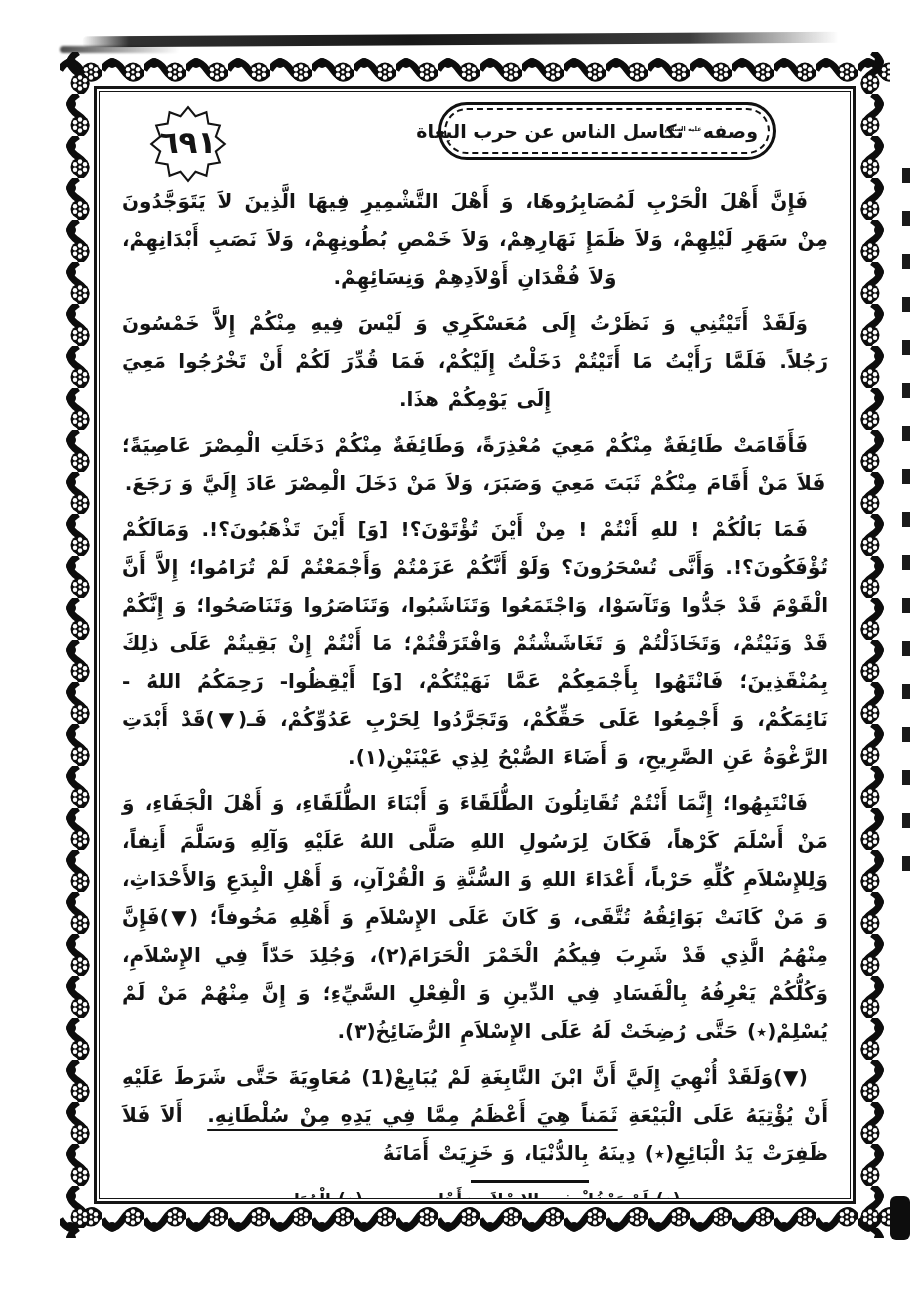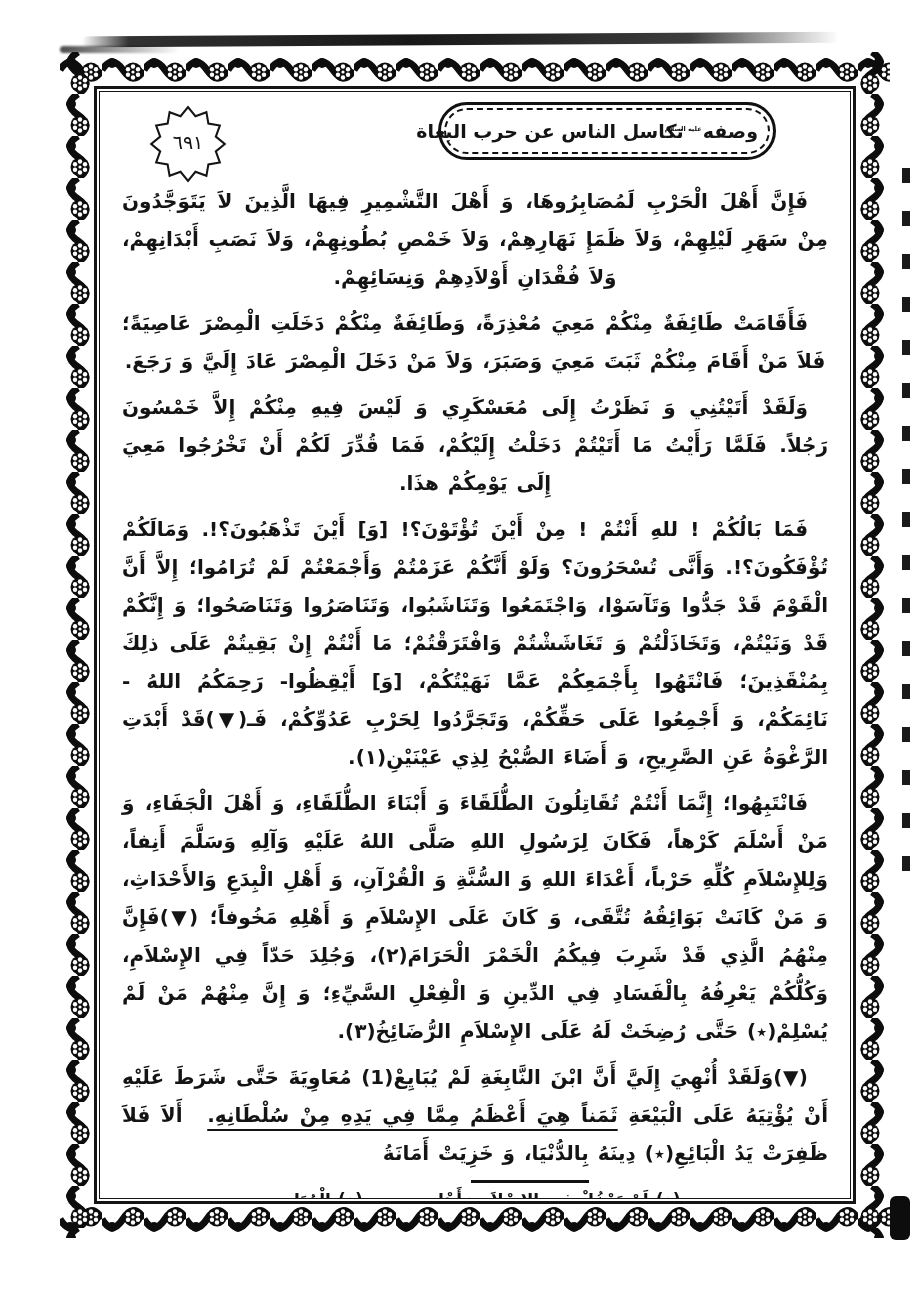--- a/index.html
+++ b/index.html
@@ -47,21 +47,21 @@
   }
   .title-text { font-size:19px; font-weight:bold; white-space:nowrap; }
   .salam {
     display:inline-block; width:17px; font-size:6.5px; line-height:6px; font-weight:bold;
     text-align:center; vertical-align:7px; margin:0 1px;
   }
   .page-badge { position:relative; width:88px; height:80px; margin-top:2px; }
   .page-badge svg { position:absolute; inset:0; width:100%; height:100%; }
   .page-num {
     position:absolute; inset:0; display:flex; align-items:center; justify-content:center;
-    font-size:19px; font-weight:normal; letter-spacing:1px; padding-bottom:4px;
+    font-size:31px; font-weight:bold; letter-spacing:1px; padding-bottom:4px;
   }
   
   .body-sec { padding:6px 4px 0; }
   .para {
     font-size:20px; font-weight:bold; line-height:38px;
     text-align:justify; text-indent:20px; margin-bottom:8px; word-spacing:2px;
   }
   .center-last { text-align-last:center; }
   .underlined { text-decoration:underline; text-decoration-thickness:2px; text-underline-offset:7px;margin-left:14px; }
   
@@ -168,22 +168,22 @@
           <div class="page-badge">
             <svg viewBox="0 0 100 100" xmlns="http://www.w3.org/2000/svg">
               <polygon points="96,50 84.8,59.3 89.8,73 75.5,75.5 73,89.8 59.3,84.8 50,96 40.7,84.8 27,89.8 24.5,75.5 10.2,73 15.2,59.3 4,50 15.2,40.7 10.2,27 24.5,24.5 27,10.2 40.7,15.2 50,4 59.3,15.2 73,10.2 75.5,24.5 89.8,27 84.8,40.7" fill="#ffffff" stroke="#141414" stroke-width="2.6"></polygon>
             </svg>
             <span class="page-num">٦٩١</span>
           </div>
         </div>
 
         <div class="body-sec">
           <p class="para center-last">فَإِنَّ أَهْلَ الْحَرْبِ لَمُصَابِرُوهَا، وَ أَهْلَ التَّشْمِيرِ فِيهَا الَّذِينَ لاَ يَتَوَجَّدُونَ مِنْ سَهَرِ لَيْلِهِمْ، وَلاَ ظَمَإِ نَهَارِهِمْ، وَلاَ خَمْصِ بُطُونِهِمْ، وَلاَ نَصَبِ أَبْدَانِهِمْ، وَلاَ فُقْدَانِ أَوْلاَدِهِمْ وَنِسَائِهِمْ.</p>
+          <p class="para center-last">وَلَقَدْ أَتَيْتُنِي وَ نَظَرْتُ إِلَى مُعَسْكَرِي وَ لَيْسَ فِيهِ مِنْكُمْ إِلاَّ خَمْسُونَ رَجُلاً. فَلَمَّا رَأَيْتُ مَا أَتَيْتُمْ دَخَلْتُ إِلَيْكُمْ، فَمَا قُدِّرَ لَكُمْ أَنْ تَخْرُجُوا مَعِيَ إِلَى يَوْمِكُمْ هذَا.</p>
           <p class="para center-last">فَأَقَامَتْ طَائِفَةٌ مِنْكُمْ مَعِيَ مُعْذِرَةً، وَطَائِفَةٌ مِنْكُمْ دَخَلَتِ الْمِصْرَ عَاصِيَةً؛ فَلاَ مَنْ أَقَامَ مِنْكُمْ ثَبَتَ مَعِيَ وَصَبَرَ، وَلاَ مَنْ دَخَلَ الْمِصْرَ عَادَ إِلَيَّ وَ رَجَعَ.</p>
-          <p class="para center-last">وَلَقَدْ أَتَيْتُنِي وَ نَظَرْتُ إِلَى مُعَسْكَرِي وَ لَيْسَ فِيهِ مِنْكُمْ إِلاَّ خَمْسُونَ رَجُلاً. فَلَمَّا رَأَيْتُ مَا أَتَيْتُمْ دَخَلْتُ إِلَيْكُمْ، فَمَا قُدِّرَ لَكُمْ أَنْ تَخْرُجُوا مَعِيَ إِلَى يَوْمِكُمْ هذَا.</p>
           <p class="para">فَمَا بَالُكُمْ ! للهِ أَنْتُمْ ! مِنْ أَيْنَ تُؤْتَوْنَ؟! [وَ] أَيْنَ تَذْهَبُونَ؟!. وَمَالَكُمْ تُؤْفَكُونَ؟!. وَأَنَّى تُسْحَرُونَ؟ وَلَوْ أَنَّكُمْ عَزَمْتُمْ وَأَجْمَعْتُمْ لَمْ تُرَامُوا؛ إِلاَّ أَنَّ الْقَوْمَ قَدْ جَدُّوا وَتَآسَوْا، وَاجْتَمَعُوا وَتَنَاشَبُوا، وَتَنَاصَرُوا وَتَنَاصَحُوا؛ وَ إِنَّكُمْ قَدْ وَنَيْتُمْ، وَتَخَاذَلْتُمْ وَ تَغَاشَشْتُمْ وَافْتَرَقْتُمْ؛ مَا أَنْتُمْ إِنْ بَقِيتُمْ عَلَى ذلِكَ بِمُنْقَذِينَ؛ فَانْتَهُوا بِأَجْمَعِكُمْ عَمَّا نَهَيْتُكُمْ، [وَ] أَيْقِظُوا- رَحِمَكُمُ اللهُ - نَائِمَكُمْ، وَ أَجْمِعُوا عَلَى حَقِّكُمْ، وَتَجَرَّدُوا لِحَرْبِ عَدُوِّكُمْ، فَـ(▼)قَدْ أَبْدَتِ الرَّغْوَةُ عَنِ الصَّرِيحِ، وَ أَضَاءَ الصُّبْحُ لِذِي عَيْنَيْنِ(١).</p>
           <p class="para">فَانْتَبِهُوا؛ إِنَّمَا أَنْتُمْ تُقَاتِلُونَ الطُّلَقَاءَ وَ أَبْنَاءَ الطُّلَقَاءِ، وَ أَهْلَ الْجَفَاءِ، وَ مَنْ أَسْلَمَ كَرْهاً، فَكَانَ لِرَسُولِ اللهِ صَلَّى اللهُ عَلَيْهِ وَآلِهِ وَسَلَّمَ أَنِفاً، وَلِلإِسْلاَمِ كُلِّهِ حَرْباً، أَعْدَاءَ اللهِ وَ السُّنَّةِ وَ الْقُرْآنِ، وَ أَهْلِ الْبِدَعِ وَالأَحْدَاثِ، وَ مَنْ كَانَتْ بَوَائِقُهُ تُتَّقَى، وَ كَانَ عَلَى الإِسْلاَمِ وَ أَهْلِهِ مَخُوفاً؛ (▼)فَإِنَّ مِنْهُمُ الَّذِي قَدْ شَرِبَ فِيكُمُ الْخَمْرَ الْحَرَامَ(٢)، وَجُلِدَ حَدّاً فِي الإِسْلاَمِ، وَكُلُّكُمْ يَعْرِفُهُ بِالْفَسَادِ فِي الدِّينِ وَ الْفِعْلِ السَّيِّءِ؛ وَ إِنَّ مِنْهُمْ مَنْ لَمْ يُسْلِمْ(٭) حَتَّى رُضِخَتْ لَهُ عَلَى الإِسْلاَمِ الرُّضَائِخُ(٣).</p>
           <p class="para"><span>(▼)وَلَقَدْ أُنْهِيَ إِلَيَّ أَنَّ ابْنَ النَّابِغَةِ لَمْ يُبَايِعْ(1) مُعَاوِيَةَ حَتَّى شَرَطَ عَلَيْهِ أَنْ يُؤْتِيَهُ عَلَى الْبَيْعَةِ </span><span class="underlined">ثَمَناً هِيَ أَعْظَمُ مِمَّا فِي يَدِهِ مِنْ سُلْطَانِهِ.</span><span> أَلاَ فَلاَ ظَفِرَتْ يَدُ الْبَائِعِ(٭) دِينَهُ بِالدُّنْيَا، وَ خَزِيَتْ أَمَانَةُ</span></p>
         </div>
 
         <div class="fn-sep"></div>
 
         <div class="gloss">
           <span class="gloss-item"><span>(٭)-</span><span>لَمْ يَدْخُلْ فِي الإِسْلاَمِ وَأَهْلِهِ.</span></span>
           <span class="gloss-item"><span>(٭)-</span><span>الْمُبَايِعِ.</span></span>

